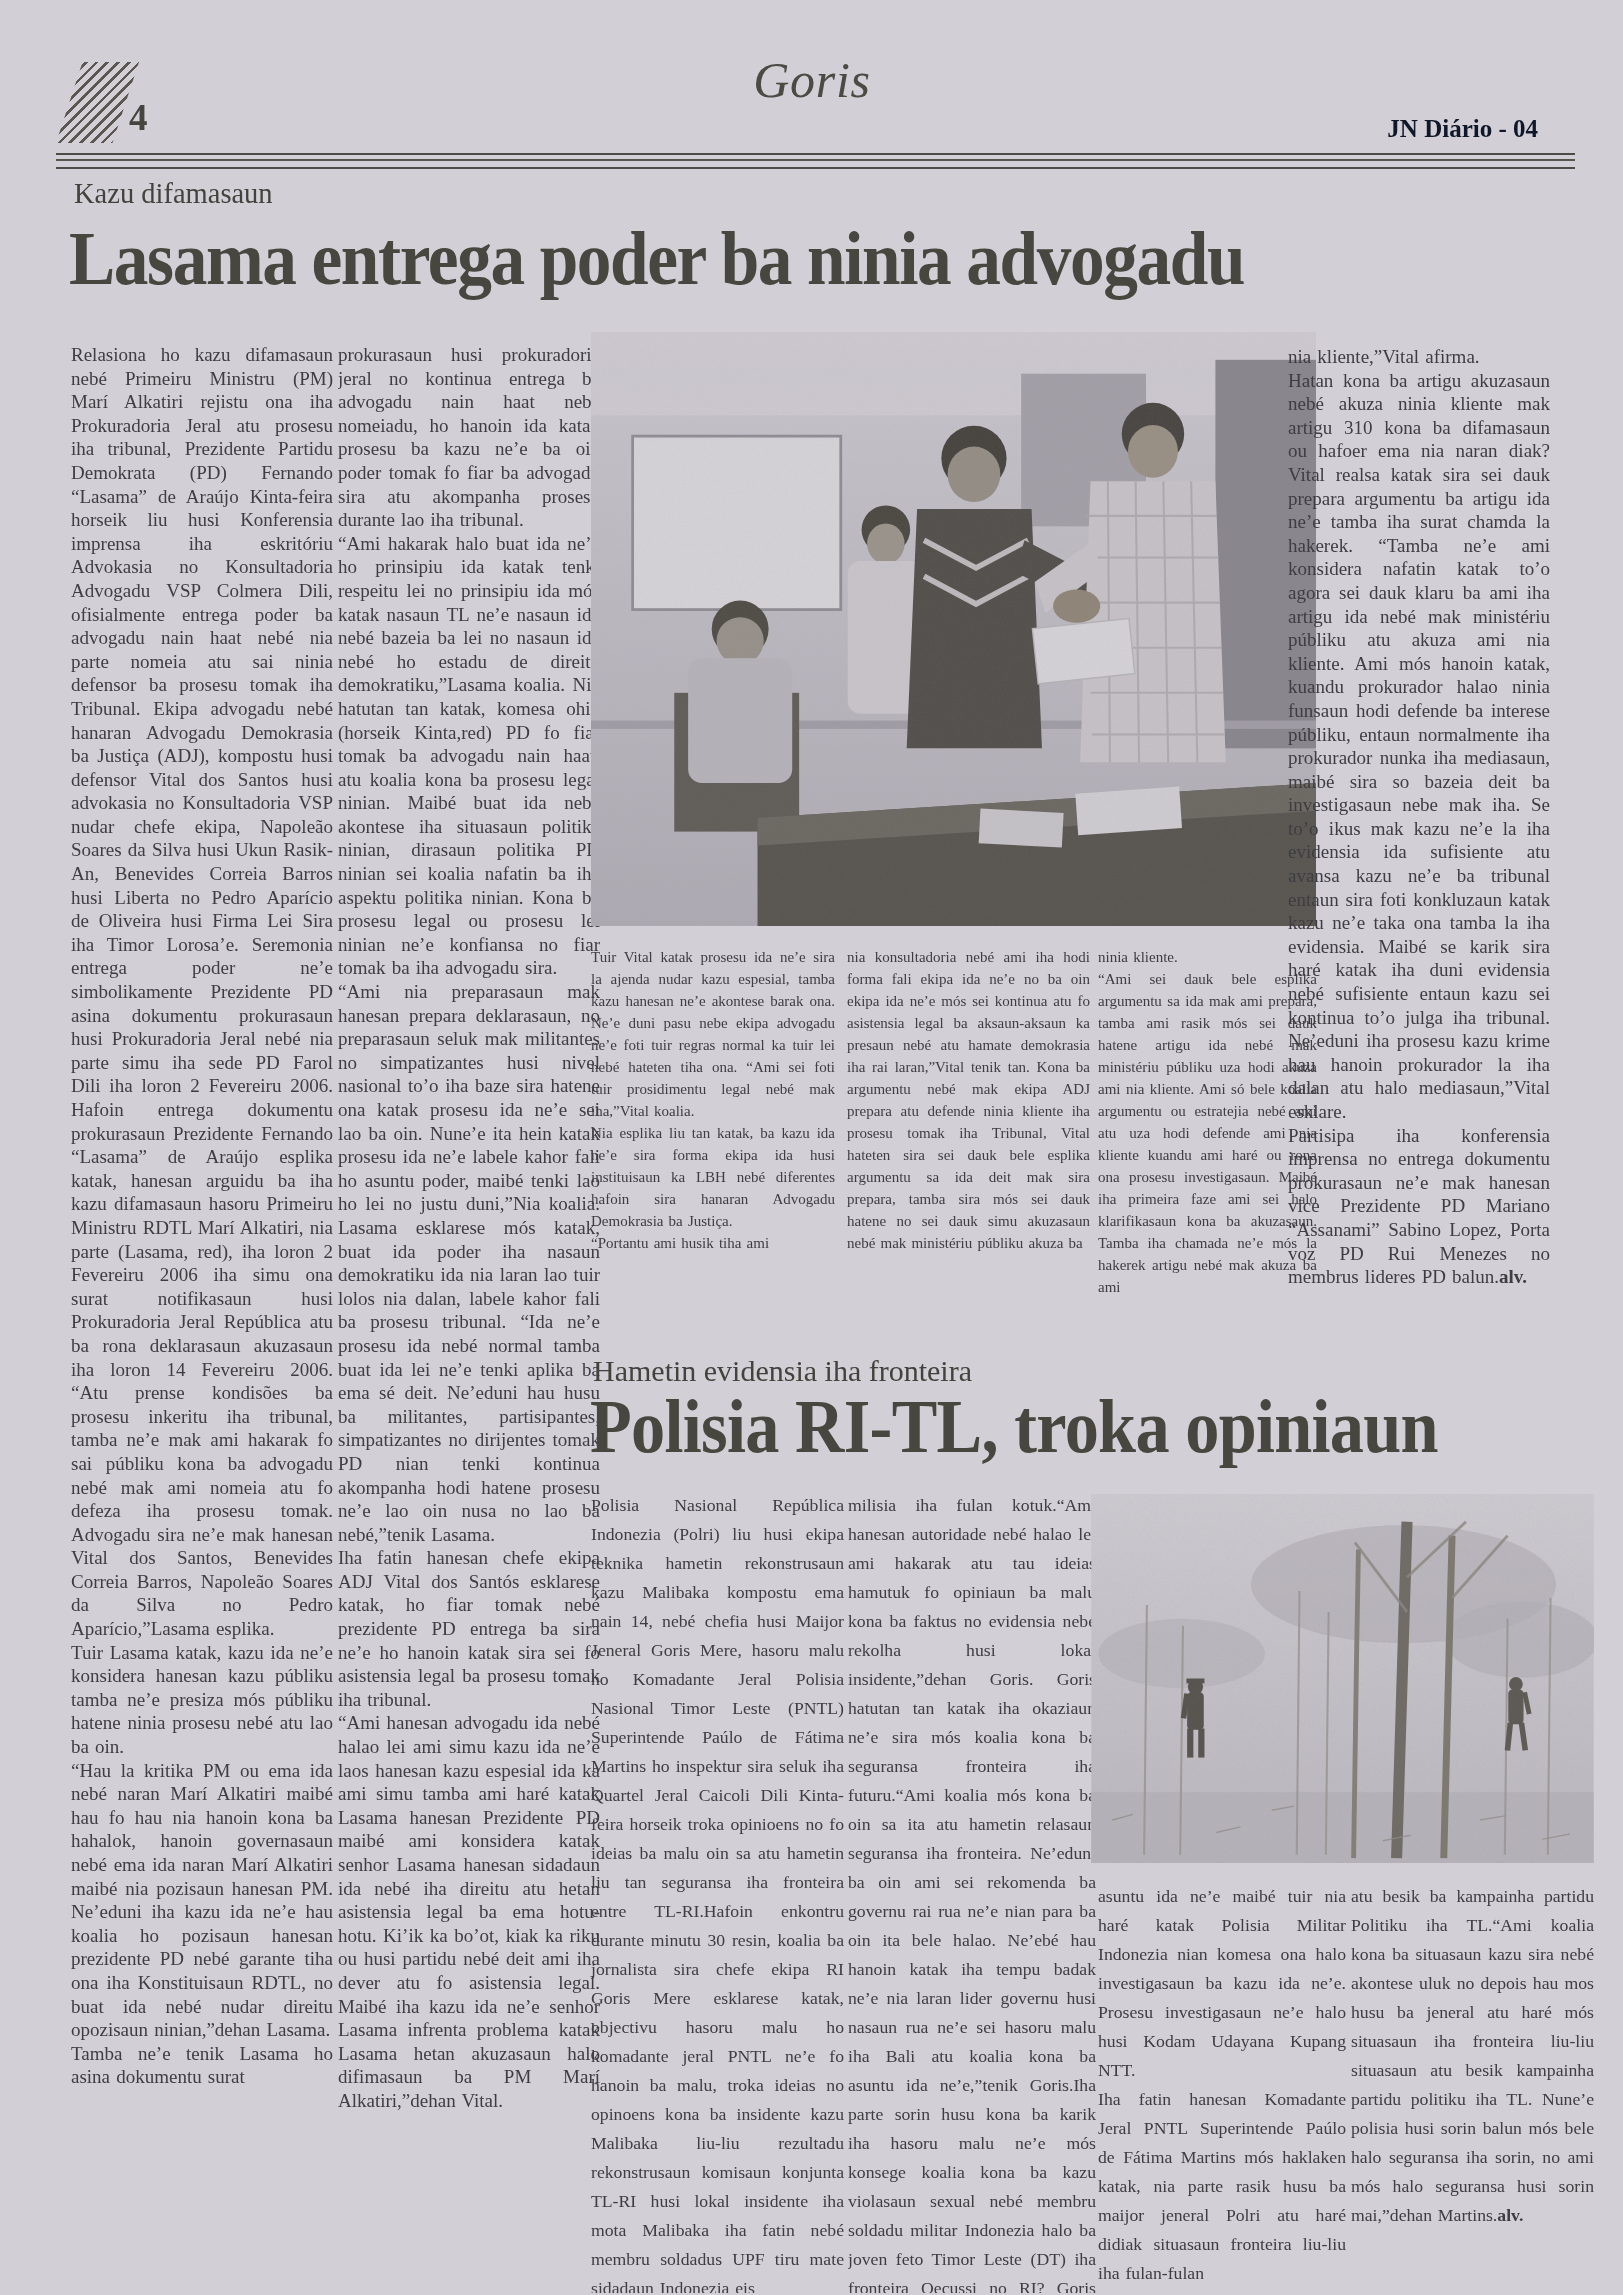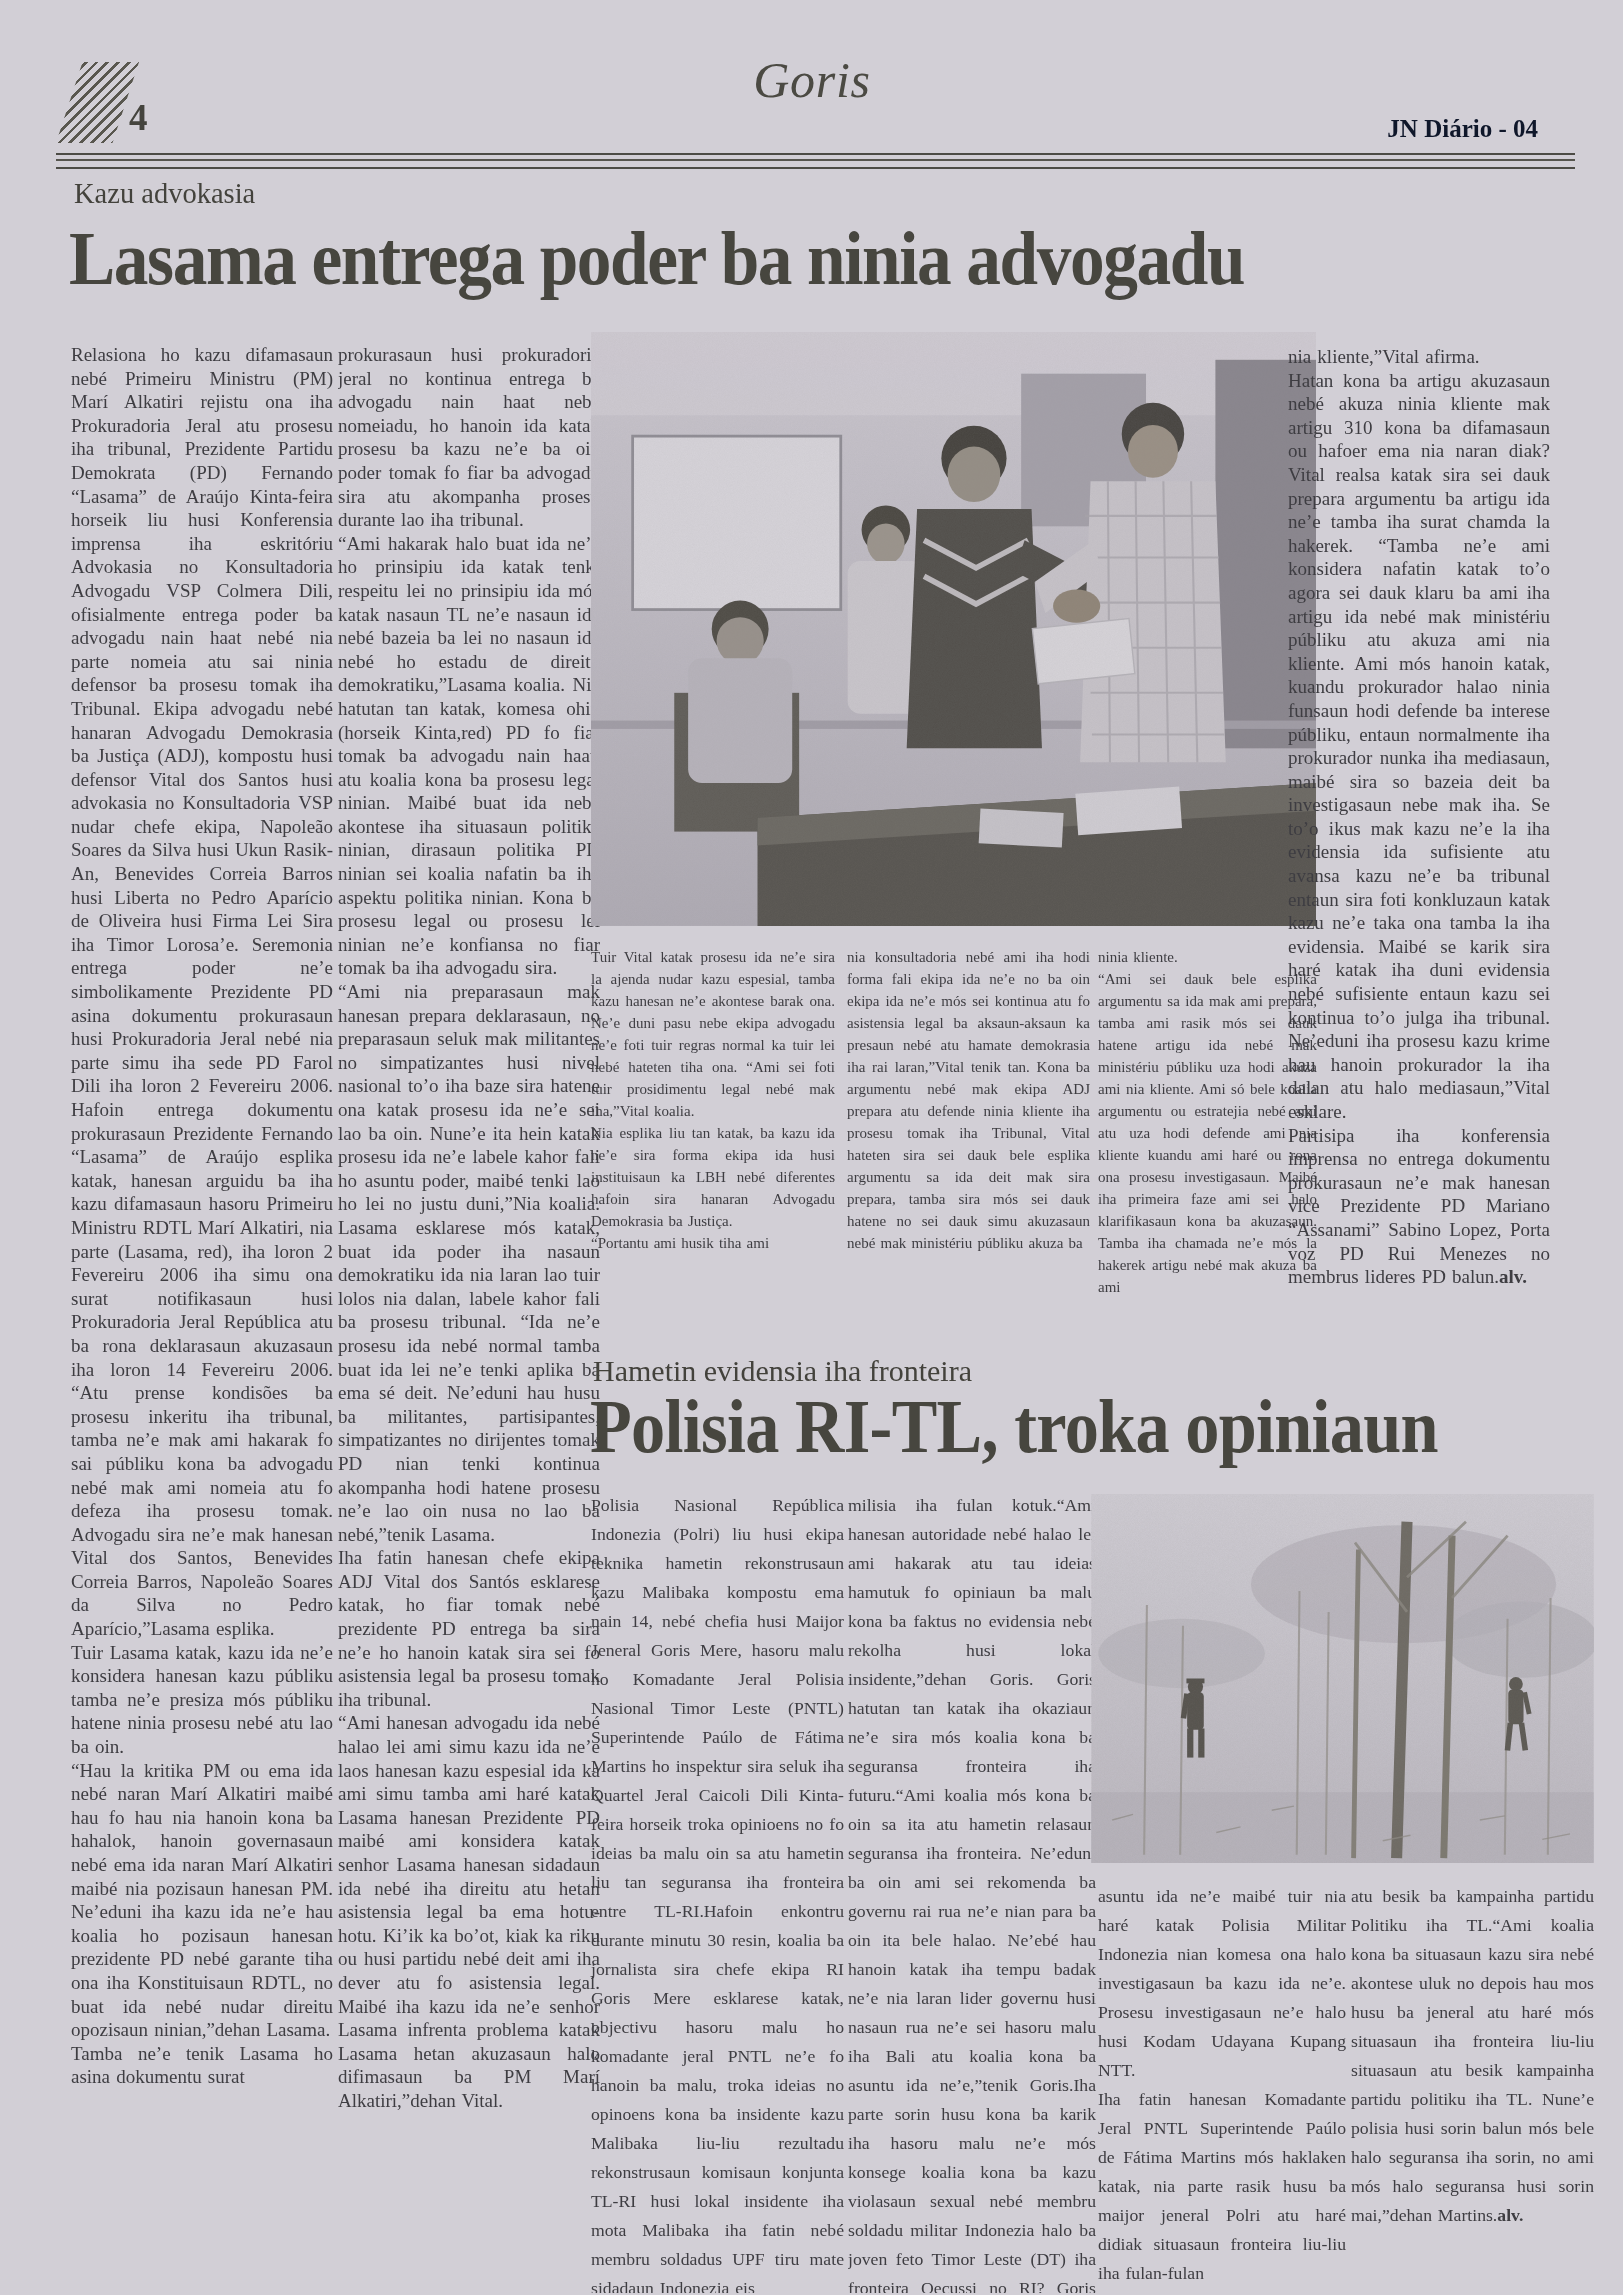--- a/index.html
+++ b/index.html
@@ -41,21 +41,21 @@
   <div class="hatch"></div>
   <div class="pagenum">4</div>
   <div class="section-title">Goris</div>
   <div class="edition">JN Diário - 04</div>
   <div class="rules">
       <div class="r1"></div>
       <div class="r2"></div>
       <div class="r3"></div>
     </div>
 
-  <div class="kicker1">Kazu advokasia</div>
+  <div class="kicker1">Kazu difamasaun</div>
   <div class="headline1">Lasama entrega poder ba ninia advogadu</div>
 
   <div class="col art1-main" style="left:71px;top:335px;width:262px;height:1944px;">Relasiona ho kazu difamasaun nebé Primeiru Ministru (PM) Marí Alkatiri rejistu ona iha Prokuradoria Jeral atu prosesu iha tribunal, Prezidente Partidu Demokrata (PD) Fernando “Lasama” de Araújo Kinta-feira horseik liu husi Konferensia imprensa iha eskritóriu Advokasia no Konsultadoria Advogadu VSP Colmera Dili, ofisialmente entrega poder ba advogadu nain haat nebé nia parte nomeia atu sai ninia defensor ba prosesu tomak iha Tribunal. Ekipa advogadu nebé hanaran Advogadu Demokrasia ba Justiça (ADJ), kompostu husi defensor Vital dos Santos husi advokasia no Konsultadoria VSP nudar chefe ekipa, Napoleão Soares da Silva husi Ukun Rasik-An, Benevides Correia Barros husi Liberta no Pedro Aparício de Oliveira husi Firma Lei Sira iha Timor Lorosa’e. Seremonia entrega poder ne’e simbolikamente Prezidente PD asina dokumentu prokurasaun husi Prokuradoria Jeral nebé nia parte simu iha sede PD Farol Dili iha loron 2 Fevereiru 2006. Hafoin entrega dokumentu prokurasaun Prezidente Fernando “Lasama” de Araújo esplika katak, hanesan arguidu ba iha kazu difamasaun hasoru Primeiru Ministru RDTL Marí Alkatiri, nia parte (Lasama, red), iha loron 2 Fevereiru 2006 iha simu ona surat notifikasaun husi Prokuradoria Jeral República atu ba rona deklarasaun akuzasaun iha loron 14 Fevereiru 2006. “Atu prense kondisões ba prosesu inkeritu iha tribunal, tamba ne’e mak ami hakarak fo sai públiku kona ba advogadu nebé mak ami nomeia atu fo defeza iha prosesu tomak. Advogadu sira ne’e mak hanesan Vital dos Santos, Benevides Correia Barros, Napoleão Soares da Silva no Pedro Aparício,”Lasama esplika.
 Tuir Lasama katak, kazu ida ne’e konsidera hanesan kazu públiku tamba ne’e presiza mós públiku hatene ninia prosesu nebé atu lao ba oin.
 “Hau la kritika PM ou ema ida nebé naran Marí Alkatiri maibé hau fo hau nia hanoin kona ba hahalok, hanoin governasaun nebé ema ida naran Marí Alkatiri maibé nia pozisaun hanesan PM. Ne’eduni iha kazu ida ne’e hau koalia ho pozisaun hanesan prezidente PD nebé garante tiha ona iha Konstituisaun RDTL, no buat ida nebé nudar direitu opozisaun ninian,”dehan Lasama.
 Tamba ne’e tenik Lasama ho asina dokumentu surat</div>
   <div class="col art1-main" style="left:338px;top:335px;width:262px;height:1954px;">prokurasaun husi prokuradoria jeral no kontinua entrega ba advogadu nain haat nebé nomeiadu, ho hanoin ida katak prosesu ba kazu ne’e ba oin poder tomak fo fiar ba advogadu sira atu akompanha prosesu durante lao iha tribunal.
 “Ami hakarak halo buat ida ne’e ho prinsipiu ida katak tenki respeitu lei no prinsipiu ida mós katak nasaun TL ne’e nasaun ida nebé bazeia ba lei no nasaun ida nebé ho estadu de direitu demokratiku,”Lasama koalia. Nia hatutan tan katak, komesa ohin (horseik Kinta,red) PD fo fiar tomak ba advogadu nain haat, atu koalia kona ba prosesu legal ninian. Maibé buat ida nebé akontese iha situasaun politika ninian, dirasaun politika PD ninian sei koalia nafatin ba iha aspektu politika ninian. Kona ba prosesu legal ou prosesu lei ninian ne’e konfiansa no fiar tomak ba iha advogadu sira.
 “Ami nia preparasaun mak hanesan prepara deklarasaun, no preparasaun seluk mak militantes no simpatizantes husi nivel nasional to’o iha baze sira hatene ona katak prosesu ida ne’e sei lao ba oin. Nune’e ita hein katak prosesu ida ne’e labele kahor fali ho asuntu poder, maibé tenki lao ho lei no justu duni,”Nia koalia. Lasama esklarese mós katak, buat ida poder iha nasaun demokratiku ida nia laran lao tuir lolos nia dalan, labele kahor fali ba prosesu tribunal. “Ida ne’e prosesu ida nebé normal tamba buat ida lei ne’e tenki aplika ba ema sé deit. Ne’eduni hau husu ba militantes, partisipantes, simpatizantes no dirijentes tomak PD nian tenki kontinua akompanha hodi hatene prosesu ne’e lao oin nusa no lao ba nebé,”tenik Lasama.
 Iha fatin hanesan chefe ekipa ADJ Vital dos Santós esklarese katak, ho fiar tomak nebé prezidente PD entrega ba sira ne’e ho hanoin katak sira sei fo asistensia legal ba prosesu tomak iha tribunal.

